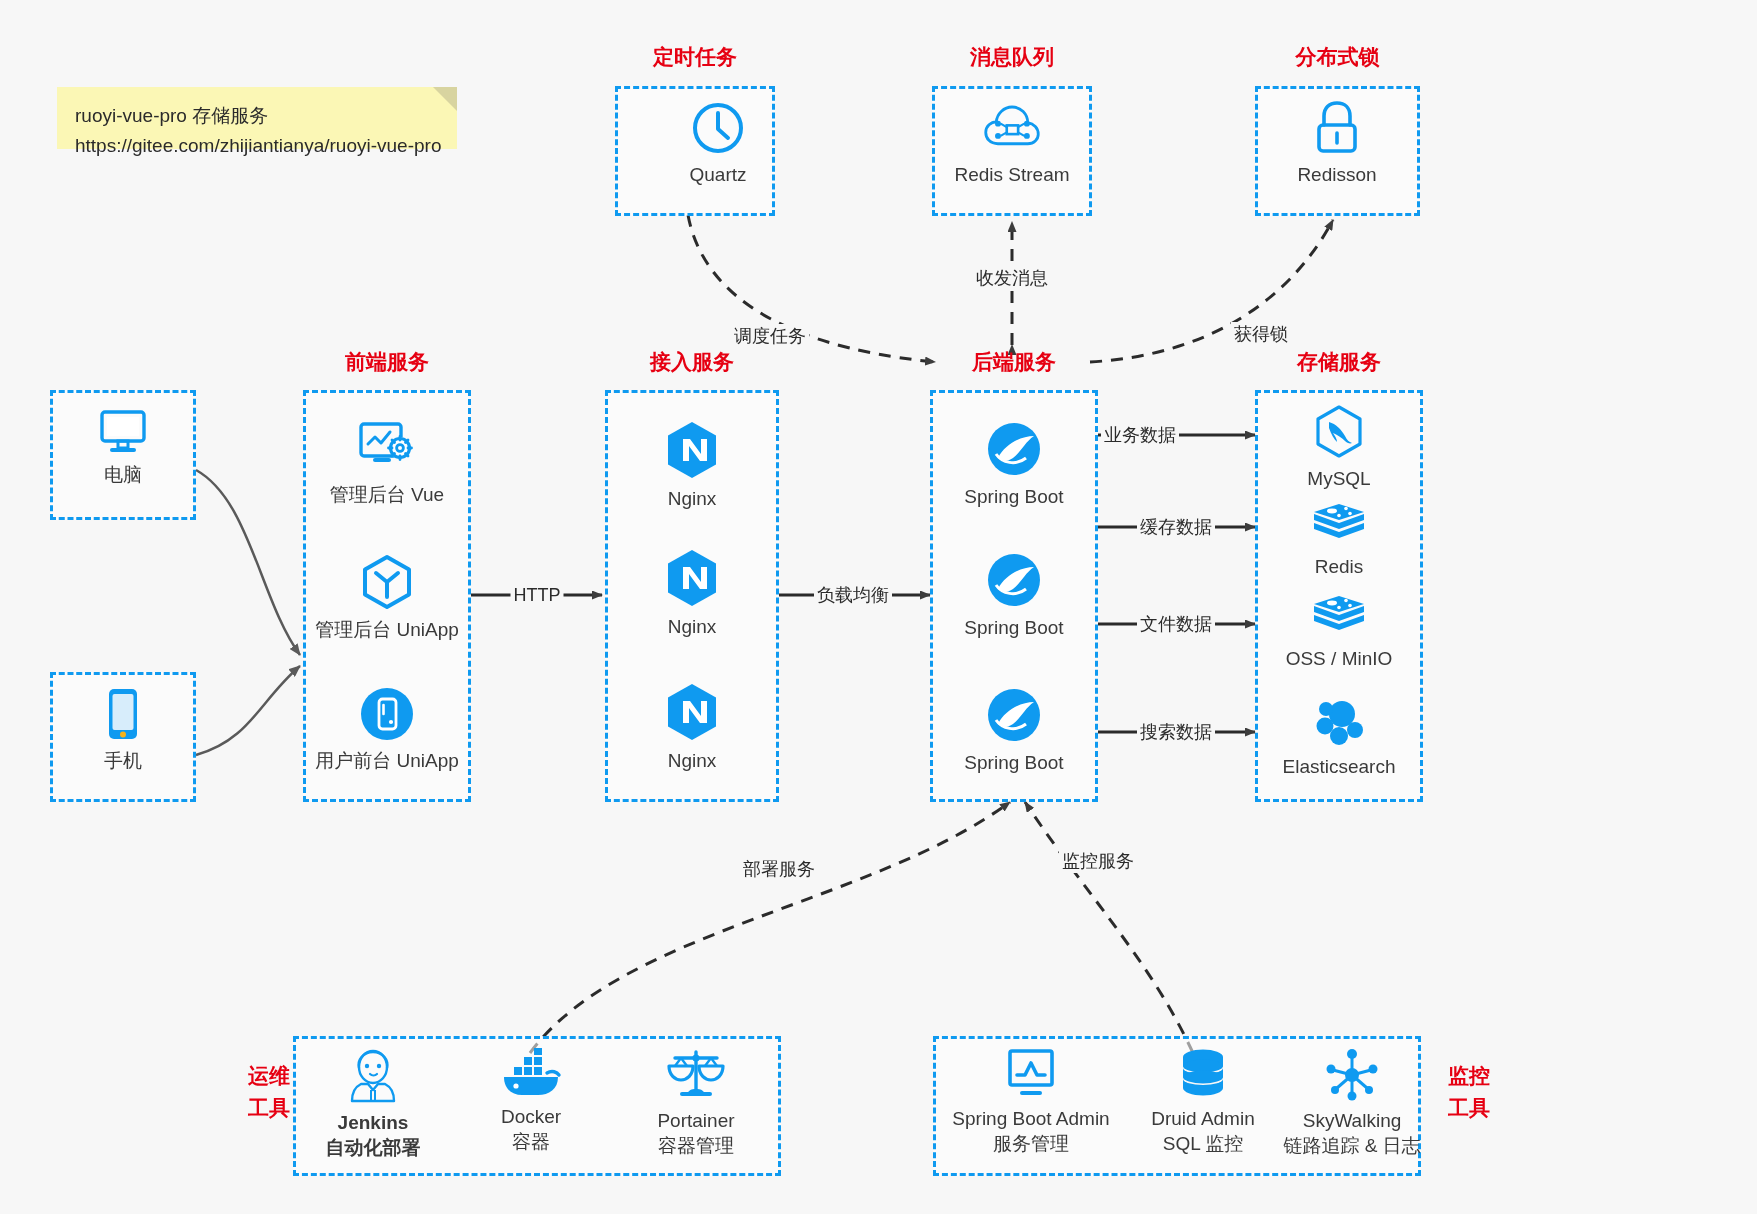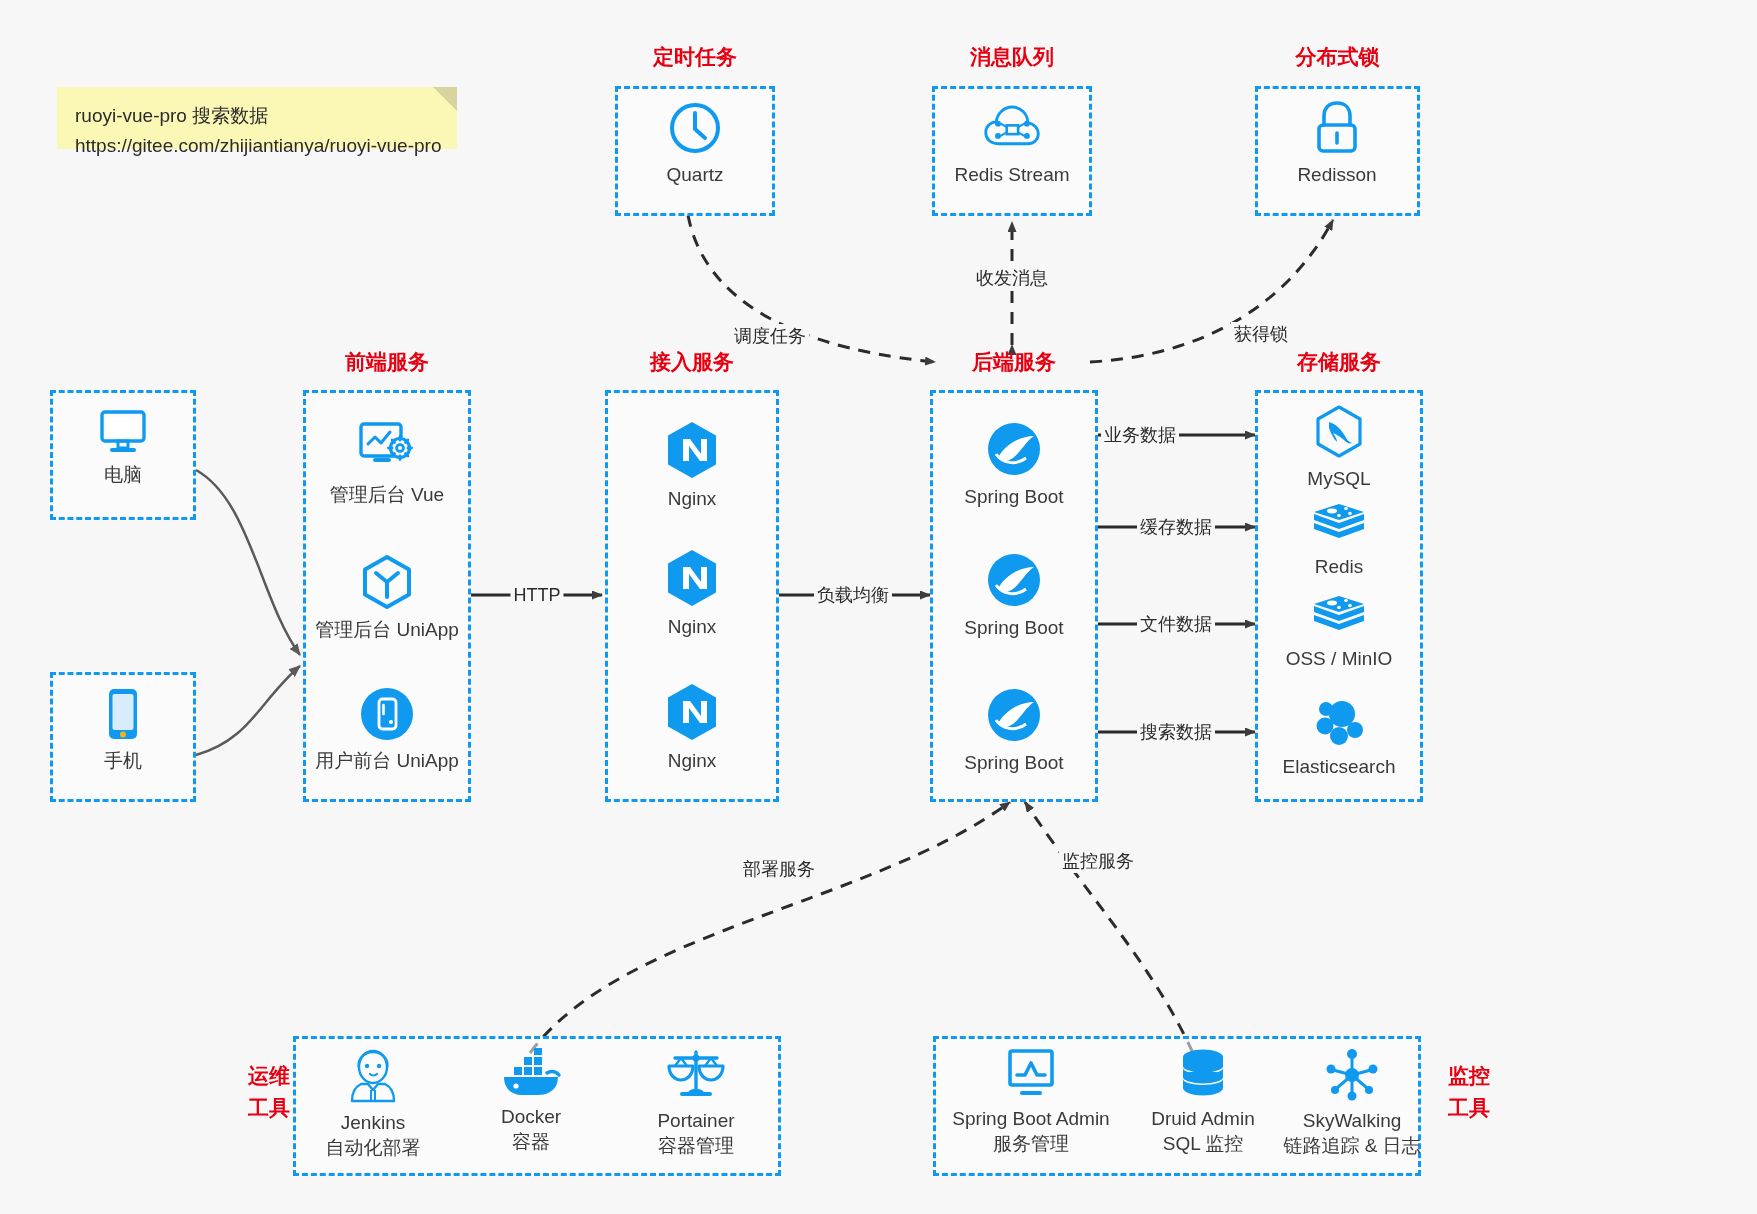--- a/index.html
+++ b/index.html
@@ -130,27 +130,27 @@
   <div class="elabel" style="left:1176px;top:624px;">文件数据</div>
   <div class="elabel" style="left:1176px;top:732px;">搜索数据</div>
   <div class="elabel" style="left:770px;top:336px;">调度任务</div>
   <div class="elabel" style="left:1012px;top:278px;">收发消息</div>
   <div class="elabel" style="left:1261px;top:334px;">获得锁</div>
   <div class="elabel" style="left:779px;top:869px;">部署服务</div>
   <div class="elabel" style="left:1098px;top:861px;">监控服务</div>
 
   <div class="note" style="left:57px;top:87px;width:400px;height:62px;">
     <span class="fold"></span>
-    <div>ruoyi-vue-pro 搜索数据</div>
+    <div>ruoyi-vue-pro 存储服务</div>
     <div>https://gitee.com/zhijiantianya/ruoyi-vue-pro</div>
   </div>
 
   <div class="gtitle" style="left:615px;top:44px;width:160px;">定时任务</div>
   <div class="gbox" style="left:615px;top:86px;width:160px;height:130px;"></div>
-  <div class="node" style="left:635px;top:100px;width:120px;">
+  <div class="node" style="left:658px;top:100px;width:120px;">
     <svg class="ico" width="56" height="56" viewBox="0 0 56 56">
       <circle cx="28" cy="28" r="23" fill="none" stroke="#0f9af0" stroke-width="4"></circle>
       <path d="M28 13 L28 29 L38 38" fill="none" stroke="#0f9af0" stroke-width="4" stroke-linecap="round" stroke-linejoin="round"></path>
     </svg>
     <div class="cap">Quartz</div>
   </div>
 
   <div class="gtitle" style="left:932px;top:44px;width:160px;">消息队列</div>
   <div class="gbox" style="left:932px;top:86px;width:160px;height:130px;"></div>
   <div class="node" style="left:952px;top:100px;width:120px;">
@@ -332,21 +332,21 @@
     </svg>
     <div class="cap">Elasticsearch</div>
   </div>
 
   <div class="gtitle side" style="left:228px;top:1060px;width:62px;line-height:32px;">
     <div>运维</div>
     <div>工具</div>
   </div>
   <div class="gbox" style="left:293px;top:1036px;width:488px;height:140px;"></div>
 
-  <div class="node" style="left:318px;top:1048px;width:110px;">
+  <div class="node" style="left:318px;top:1048px;width:110px;font-weight:bold;">
     <svg class="ico" width="56" height="56" viewBox="0 0 56 56">
       <ellipse cx="28" cy="19" rx="14" ry="16" fill="none" stroke="#0f9af0" stroke-width="2.4"></ellipse>
       <path d="M14 20 C12 12 18 4 28 4 C38 4 44 12 42 20" fill="none" stroke="#0f9af0" stroke-width="2.4"></path>
       <circle cx="22" cy="18" r="2.2" fill="#0f9af0"></circle>
       <circle cx="34" cy="18" r="2.2" fill="#0f9af0"></circle>
       <path d="M25 26 C27 28 30 28 32 26" fill="none" stroke="#0f9af0" stroke-width="2.2" stroke-linecap="round"></path>
       <path d="M16 36 C10 39 7 45 7 53 L49 53 C49 45 46 39 40 36 L33 36 L28 42 L23 36 Z" fill="none" stroke="#0f9af0" stroke-width="2.4" stroke-linejoin="round"></path>
       <path d="M26 42 L26 53 M30 42 L30 53" stroke="#0f9af0" stroke-width="2"></path>
     </svg>
     <div class="cap">Jenkins</div>

